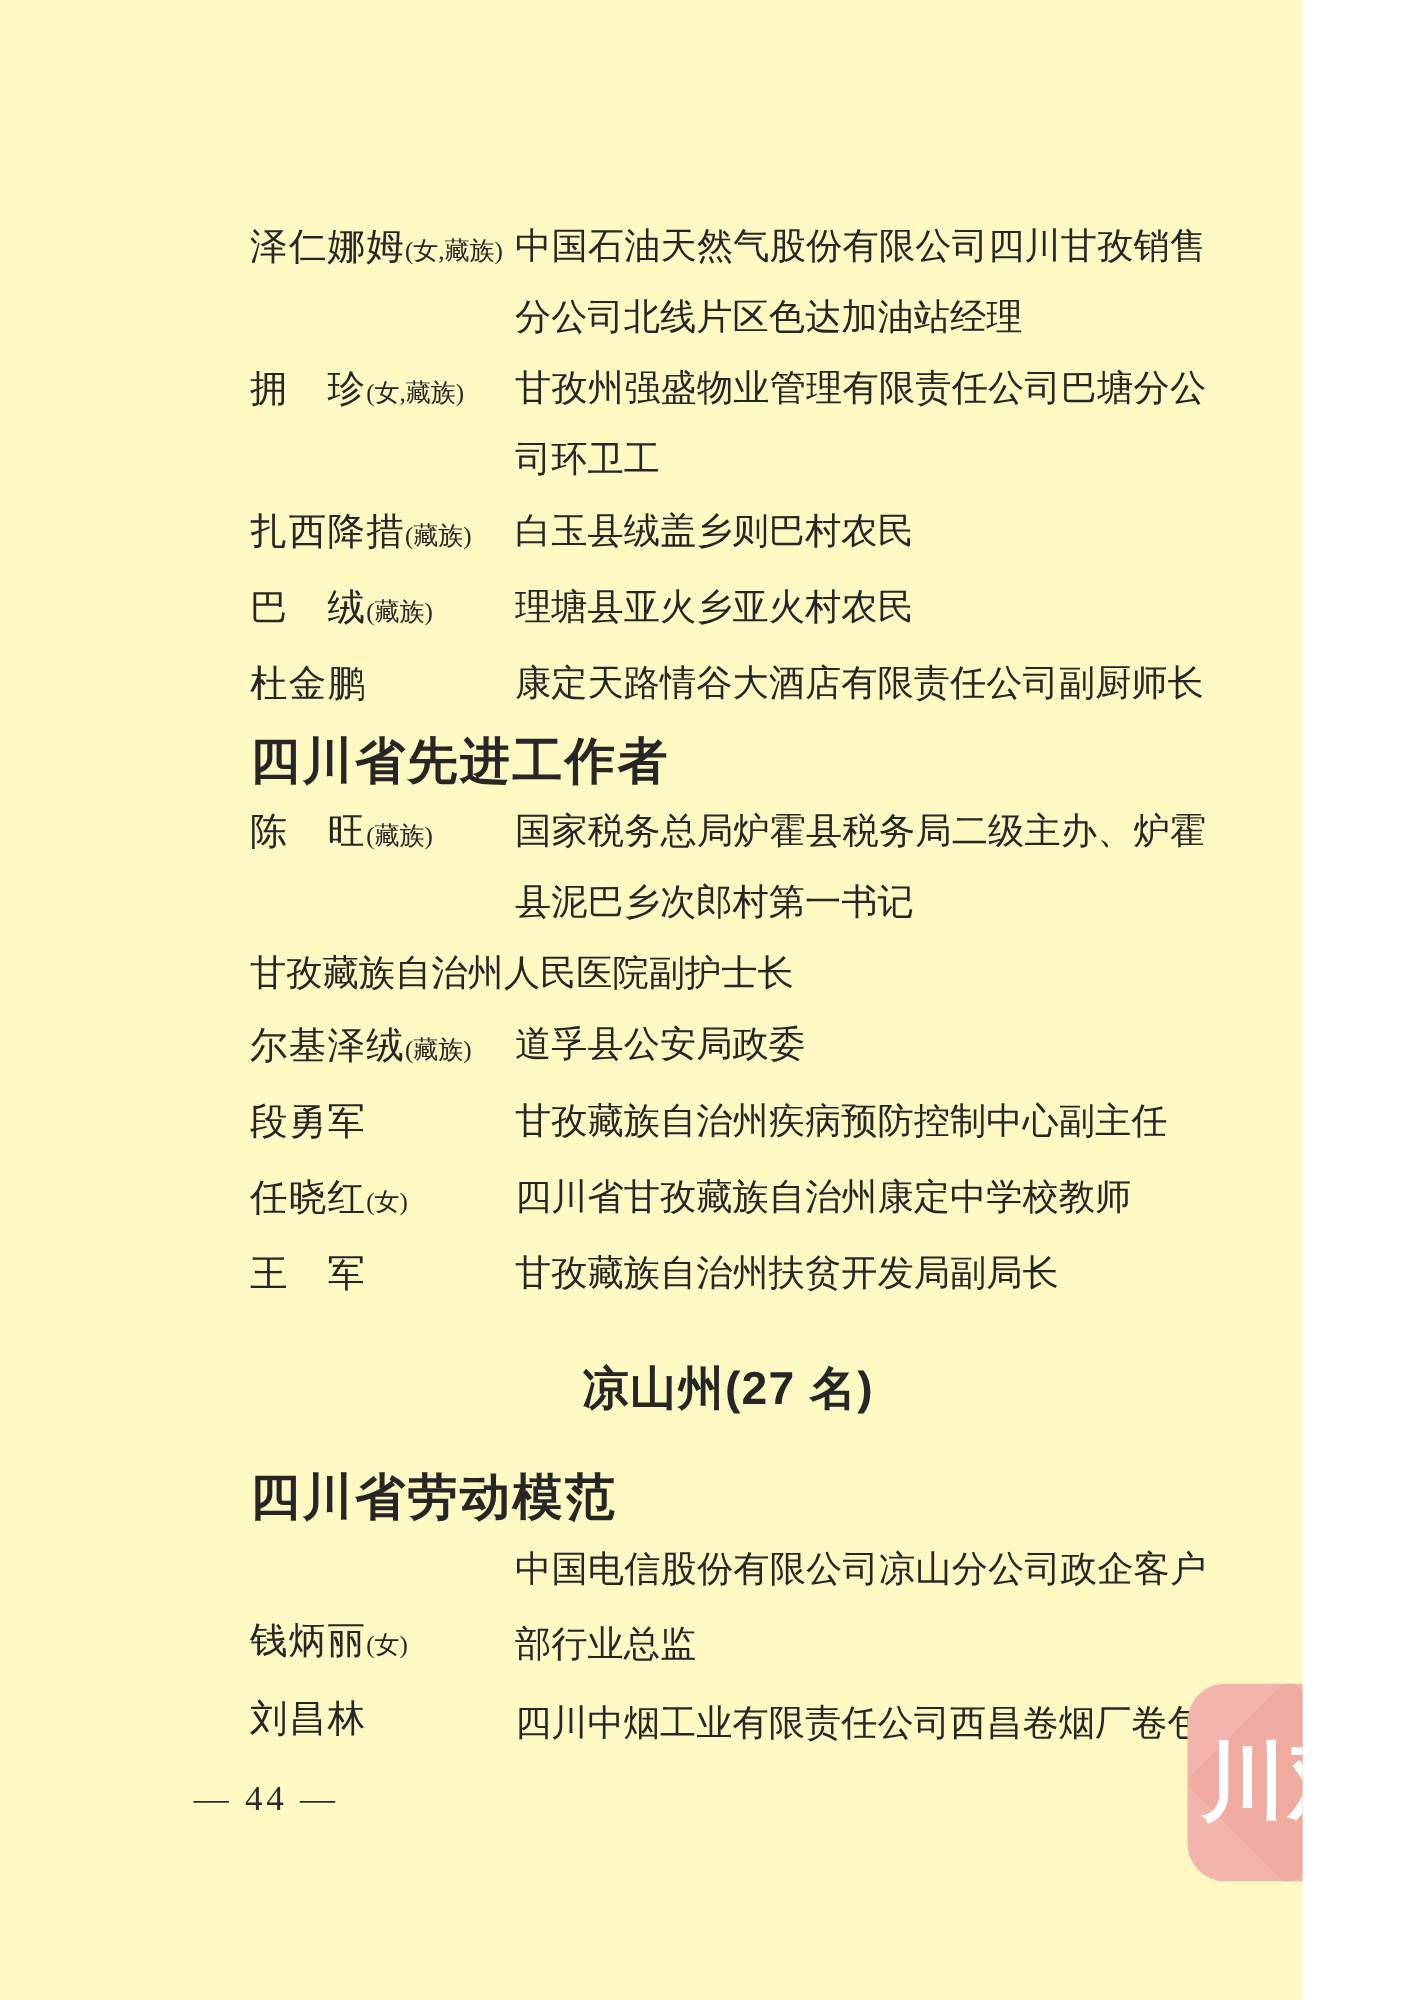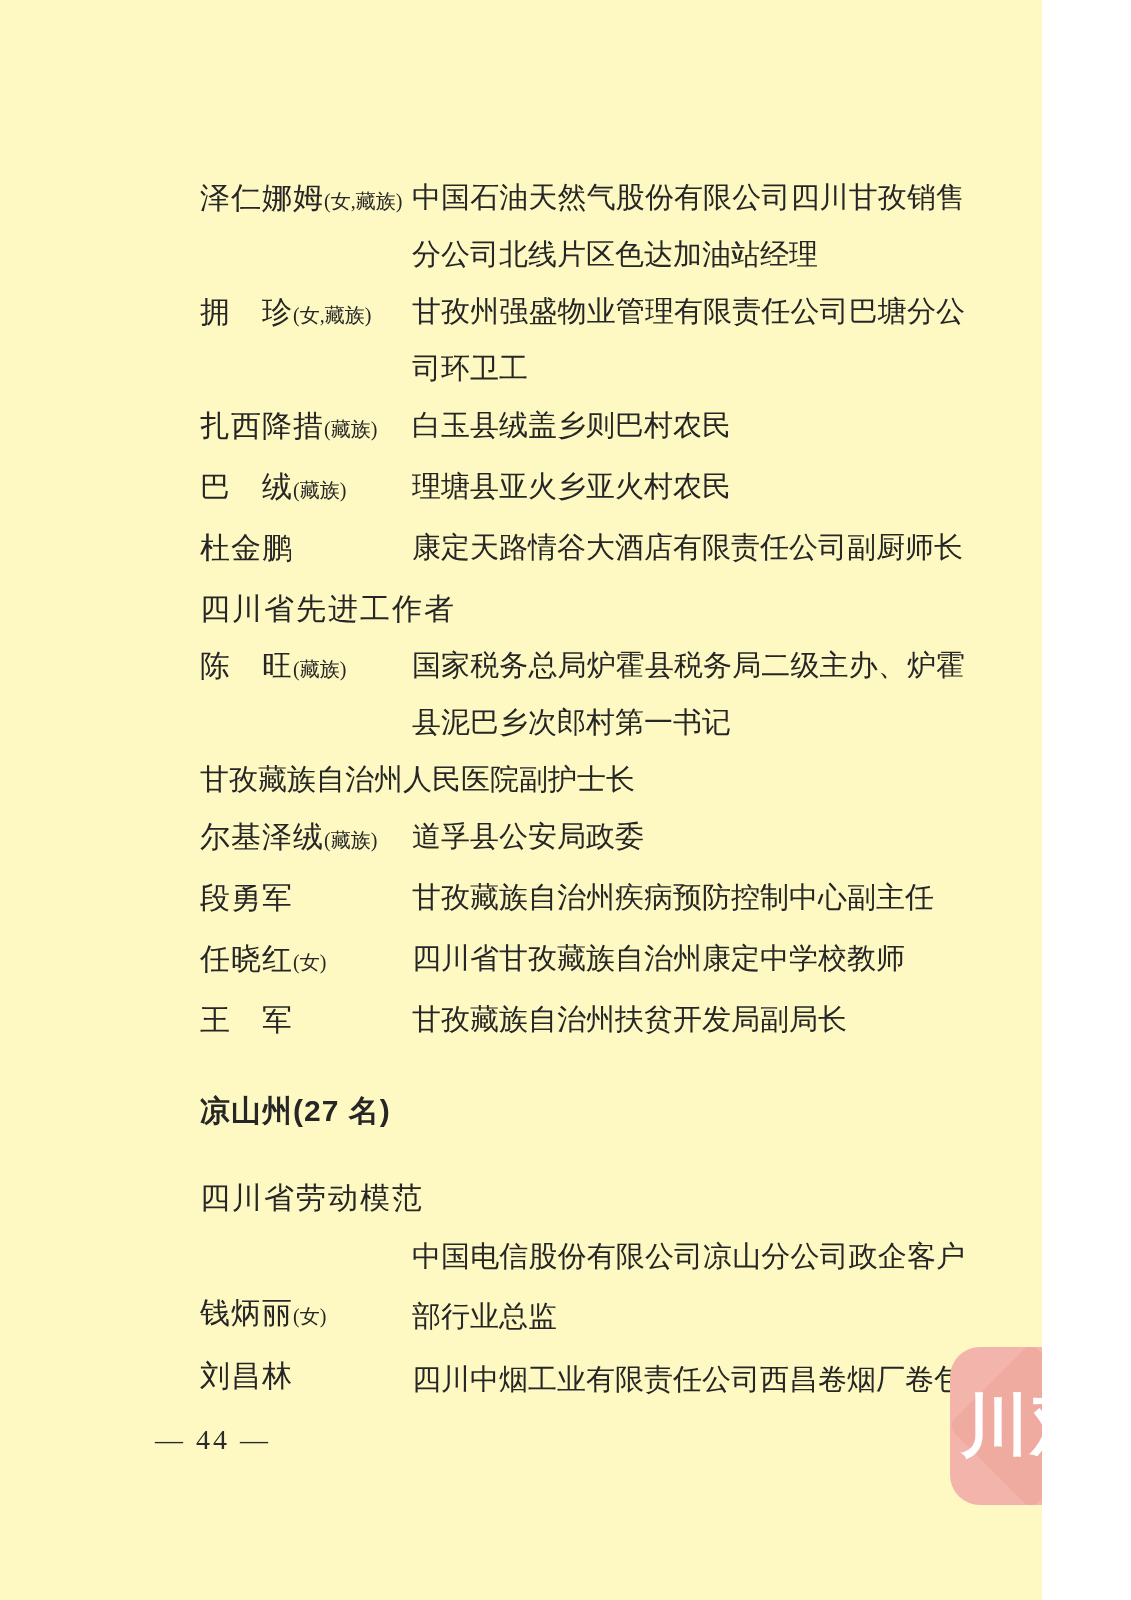--- a/index.html
+++ b/index.html
@@ -32,29 +32,30 @@
   .anno {
     font-size: 20px;
     letter-spacing: 0;
   }
   .org-col {
     flex: 1 1 auto;
     font-size: 29px;
     text-align: justify;
   }
   .subheading {
-    font-size: 30px;
-    font-weight: normal;
+    font-size: 40px;
+    font-weight: bold;
     letter-spacing: 2px;
     line-height: 57px;
   }
   .subheading.model-workers { margin-top: 30px; }
   .region-heading {
-    font-size: 30px;
+    font-size: 37px;
     font-weight: bold;
+    text-align: center;
     line-height: 57px;
     margin-top: 30px;
     font-family: "Liberation Sans", "DejaVu Sans", sans-serif;
     letter-spacing: 1px;
   }
   .group3 .entry { line-height: 60px; align-items: flex-end; }
   .page-number {
     position: absolute;
     left: 155px;
     top: 1424px;

